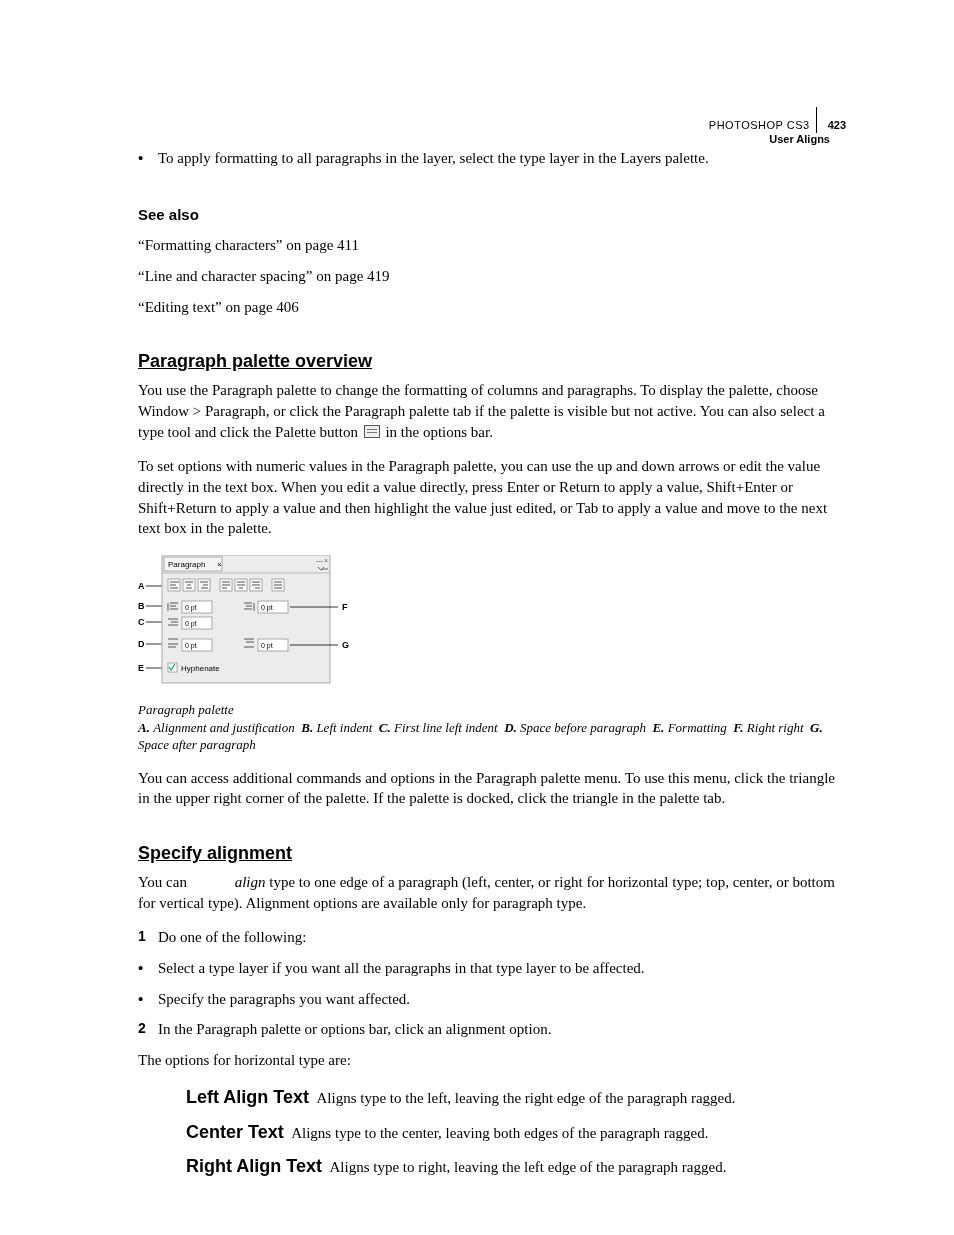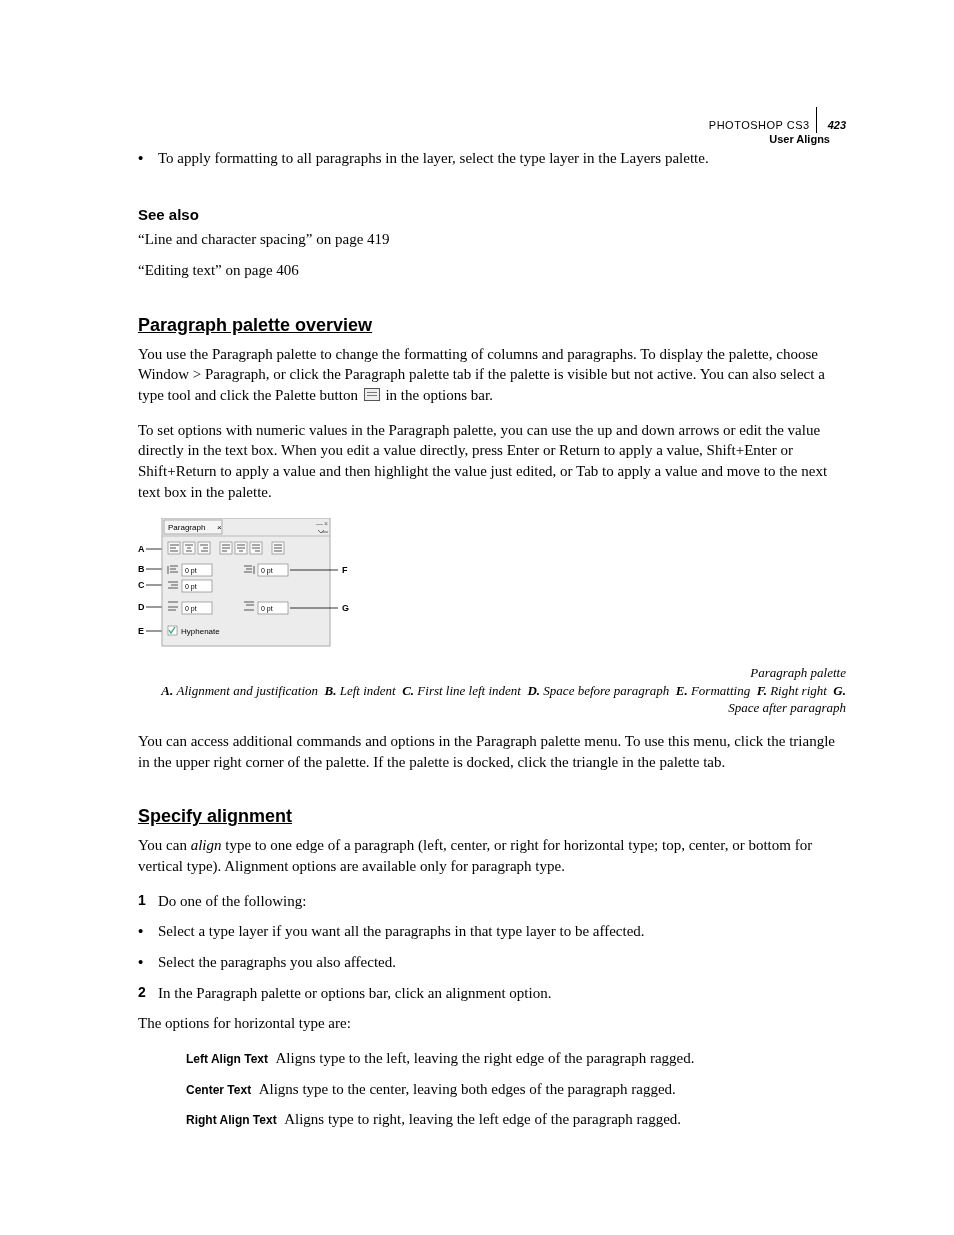--- a/index.html
+++ b/index.html
@@ -20,36 +20,36 @@
     position: absolute;
     top: 78px;
     right: 108px;
     text-align: right;
     font-family: "Myriad Pro", "Segoe UI", Arial, sans-serif;
     font-size: 11px;
     line-height: 1.3;
   }
   .header .row1 { display: flex; align-items: baseline; justify-content: flex-end; }
   .header .product { letter-spacing: 0.5px; margin-top: 40px; }
-  .header .pagenum { font-weight: bold; margin-left: 6px; font-style: italic; }
+  .header .pagenum { font-weight: bold; margin-left: 6px; }
   .header .guide { font-weight: bold; padding-right: 16px; }
   .content {
     margin-top: 70px;
     font-size: 15px;
     line-height: 1.38;
   }
   .bullet-line { display: flex; margin-bottom: 6px; }
   .bullet-line .dot { width: 20px; flex: 0 0 20px; text-align: left; font-weight: bold; }
   .num-line { display: flex; margin-bottom: 10px; }
   .num-line .num { width: 20px; flex: 0 0 20px; font-family: "Myriad Pro", "Segoe UI", Arial, sans-serif; font-weight: bold; font-size: 14px; }
   h3.see-also {
     font-family: "Myriad Pro", "Segoe UI", Arial, sans-serif;
     font-weight: bold;
     font-size: 15px;
-    margin: 36px 0 4px 0;
+    margin: 36px 0 10px 0;
   }
   .xref { margin: 0 0 10px 0; }
   h2.section {
     font-family: "Myriad Pro", "Segoe UI", Arial, sans-serif;
     font-weight: bold;
     font-size: 18px;
     margin: 32px 0 6px 0;
     text-decoration: underline;
   }
   p.body { margin: 0 0 14px 0; }
@@ -70,31 +70,30 @@
   .palette-icon::after { top: 6px; }
   .figure {
     margin: 16px 0 6px 0;
   }
   .figure svg { display: block; }
   .caption {
     font-style: italic;
     font-size: 13px;
     line-height: 1.35;
     margin: 4px 0 14px 0;
-    text-align: right;
   }
   .caption .lbl { font-weight: bold; font-style: italic; }
   .def { margin: 0 0 10px 0; }
   .def .term {
     font-family: "Myriad Pro", "Segoe UI", Arial, sans-serif;
     font-weight: bold;
-    font-size: 12px;
+    font-size: 18px;
     padding-left: 48px;
   }
-  em { font-style: italic; }
+  em { font-style: italic; margin-left: 44px; }
 </style>
 </head>
 <body>
 
 <div class="page">
 
   <div class="header">
     <div class="row1">
       <span class="product">PHOTOSHOP CS3</span>
       <span style="display:inline-block;border-left:1.5px solid #000;height:26px;margin:0 5px 0 6px;position:relative;top:4px;"></span>
@@ -104,20 +103,21 @@
   </div>
 
   <div class="content">
 
     <div class="bullet-line">
       <span class="dot">•</span>
       <span>To apply formatting to all paragraphs in the layer, select the type layer in the Layers palette.</span>
     </div>
 
     <h3 class="see-also">See also</h3>
+    <p class="xref">“Formatting characters” on page 411</p>
     <p class="xref">“Line and character spacing” on page 419</p>
     <p class="xref">“Editing text” on page 406</p>
 
     <h2 class="section">Paragraph palette overview</h2>
     <p class="body">
       <span>You use the Paragraph palette to change the formatting of columns and paragraphs. To display the palette, choose Window &gt; Paragraph, or click the Paragraph palette tab if the palette is visible but not active. You can also select a type tool and click the Palette button </span><span class="palette-icon"></span><span> in the options bar.</span>
     </p>
     <p class="body">To set options with numeric values in the Paragraph palette, you can use the up and down arrows or edit the value directly in the text box. When you edit a value directly, press Enter or Return to apply a value, Shift+Enter or Shift+Return to apply a value and then highlight the value just edited, or Tab to apply a value and move to the next text box in the palette.</p>
 
     <div class="figure">
@@ -252,21 +252,21 @@
     <div class="num-line">
       <span class="num">1</span>
       <span>Do one of the following:</span>
     </div>
     <div class="bullet-line" style="margin-bottom:10px;">
       <span class="dot">•</span>
       <span>Select a type layer if you want all the paragraphs in that type layer to be affected.</span>
     </div>
     <div class="bullet-line" style="margin-bottom:10px;">
       <span class="dot">•</span>
-      <span>Select the paragraphs you also affected.</span>
+      <span>Specify the paragraphs you want affected.</span>
     </div>
     <div class="num-line">
       <span class="num">2</span>
       <span>In the Paragraph palette or options bar, click an alignment option.</span>
     </div>
 
     <p class="body">The options for horizontal type are:</p>
 
     <p class="def">
       <span class="term">Left Align Text</span>&nbsp;&nbsp;<span>Aligns type to the left, leaving the right edge of the paragraph ragged.</span>

